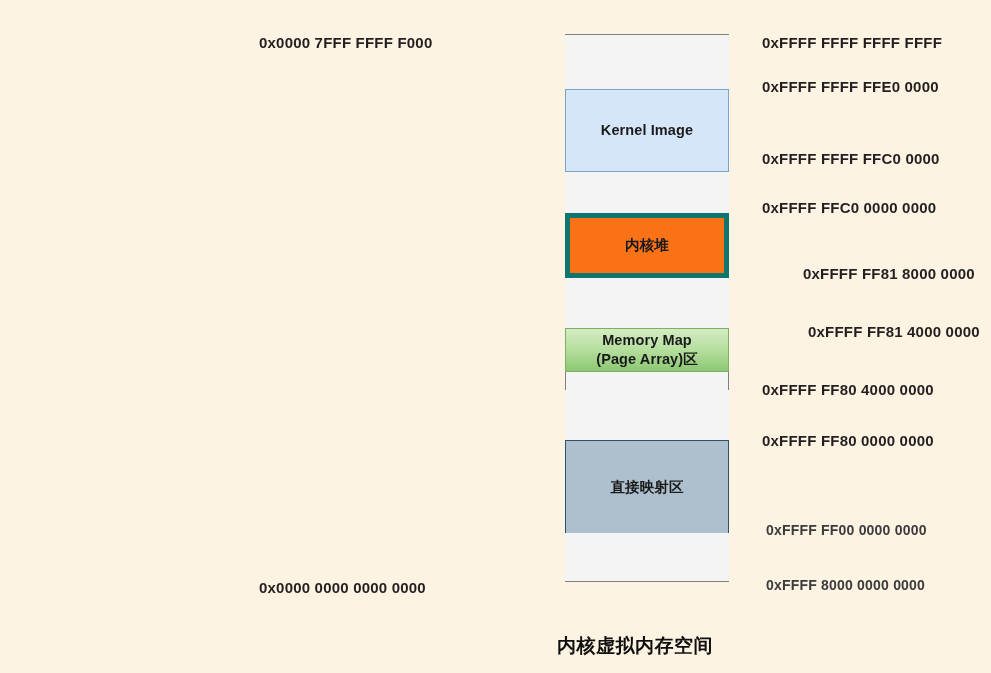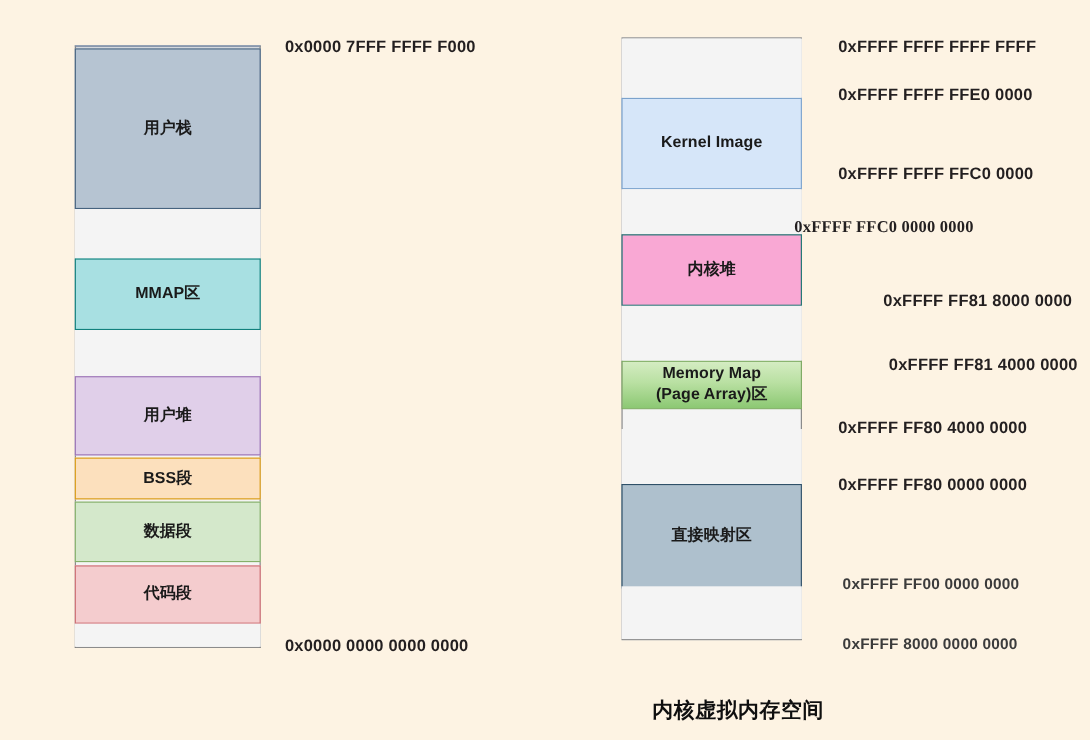--- a/index.html
+++ b/index.html
@@ -101,22 +101,22 @@
   }
   .blk-text {
     background: #f4ccce;
     border: 1px solid #cc6c72;
   }
   .blk-kernelimage {
     background: #d6e6f9;
     border: 1px solid #7ba2cc;
   }
   .blk-kernelheap {
-    background: #f9a8d4;
-    border: 1px solid #0f766e;
+    background: #f97316;
+    border: 5px solid #0f766e;
   }
   .blk-memmap {
     background: linear-gradient(to bottom, #d4ecc2 0%, #b9e0a2 45%, #8cc873 100%);
     border: 1px solid #7fae62;
   }
   .blk-directmap {
     background: #aec0cd;
     border: 1px solid #2f5068;
   }
 
@@ -138,53 +138,27 @@
   
   .caption {
     position: absolute;
     font-size: 19px;
     font-weight: bold;
     color: #0f0f0f;
     letter-spacing: 0.5px;
     white-space: nowrap;
   }
   #caption-process { left: 57px;  top: 633px; }
-  #caption-kernel  { left: 557px; top: 633px; margin-left: 36px; }
+  #caption-kernel  { left: 557px; top: 633px; }
 </style>
 </head>
 <body>
 
 <div class="diagram">
 
-  <div class="column" id="process-column">
-    <div class="col-frame"></div>
-    <div class="blocks" id="process-blocks">
-        <div class="mem-block blk-userstack" style="top: 3px; height: 146px;">
-          <span style="white-space: pre-line;">用户栈</span>
-        </div>
-        <div class="mem-block gap" style="top: 149px; height: 45px;"></div>
-        <div class="mem-block blk-mmap" style="top: 194px; height: 65px;">
-          <span style="white-space: pre-line;">MMAP区</span>
-        </div>
-        <div class="mem-block gap" style="top: 259px; height: 42px;"></div>
-        <div class="mem-block blk-userheap" style="top: 301px; height: 72px;">
-          <span style="white-space: pre-line;">用户堆</span>
-        </div>
-        <div class="mem-block blk-bss" style="top: 375px; height: 38px;">
-          <span style="white-space: pre-line;">BSS段</span>
-        </div>
-        <div class="mem-block blk-data" style="top: 415px; height: 55px;">
-          <span style="white-space: pre-line;">数据段</span>
-        </div>
-        <div class="mem-block blk-text" style="top: 473px; height: 53px;">
-          <span style="white-space: pre-line;">代码段</span>
-        </div>
-        <div class="mem-block gap" style="top: 526px; height: 21px;"></div>
-      </div>
-  </div>
 
   <div class="addr" id="addr-process-top" style="left:259px; top:34px;">0x0000 7FFF FFFF F000</div>
 
   <div class="addr" id="addr-process-bottom" style="left:259px; top:579px;">0x0000 0000 0000 0000</div>
 
 
   <div class="column" id="kernel-column">
     <div class="col-frame"></div>
     <div class="blocks" id="kernel-blocks">
         <div class="mem-block gap" style="top: 1px; height: 54px;"></div>
@@ -205,21 +179,21 @@
           <span style="white-space: pre-line;">直接映射区</span>
         </div>
         <div class="mem-block gap" style="top: 499px; height: 48px;"></div>
       </div>
   </div>
 
   <div id="kernel-addresses">
       <div class="addr" style="left: 762px; top: 34px;">0xFFFF FFFF FFFF FFFF</div>
       <div class="addr" style="left: 762px; top: 78px;">0xFFFF FFFF FFE0 0000</div>
       <div class="addr" style="left: 762px; top: 150px;">0xFFFF FFFF FFC0 0000</div>
-      <div class="addr" style="left: 722px; top: 199px; font-family: Liberation Serif, serif;">0xFFFF FFC0 0000 0000</div>
+      <div class="addr" style="left: 762px; top: 199px;">0xFFFF FFC0 0000 0000</div>
       <div class="addr" style="left: 762px; top: 265px; margin-left: 41px;">0xFFFF FF81 8000 0000</div>
       <div class="addr" style="left: 762px; top: 323px; margin-left: 46px;">0xFFFF FF81 4000 0000</div>
       <div class="addr" style="left: 762px; top: 381px;">0xFFFF FF80 4000 0000</div>
       <div class="addr" style="left: 762px; top: 432px;">0xFFFF FF80 0000 0000</div>
       <div class="addr muted" style="left: 766px; top: 522px;">0xFFFF FF00 0000 0000</div>
       <div class="addr muted" style="left: 766px; top: 577px;">0xFFFF 8000 0000 0000</div>
     </div>
 
   <div class="caption" id="caption-kernel">内核虚拟内存空间</div>
 

